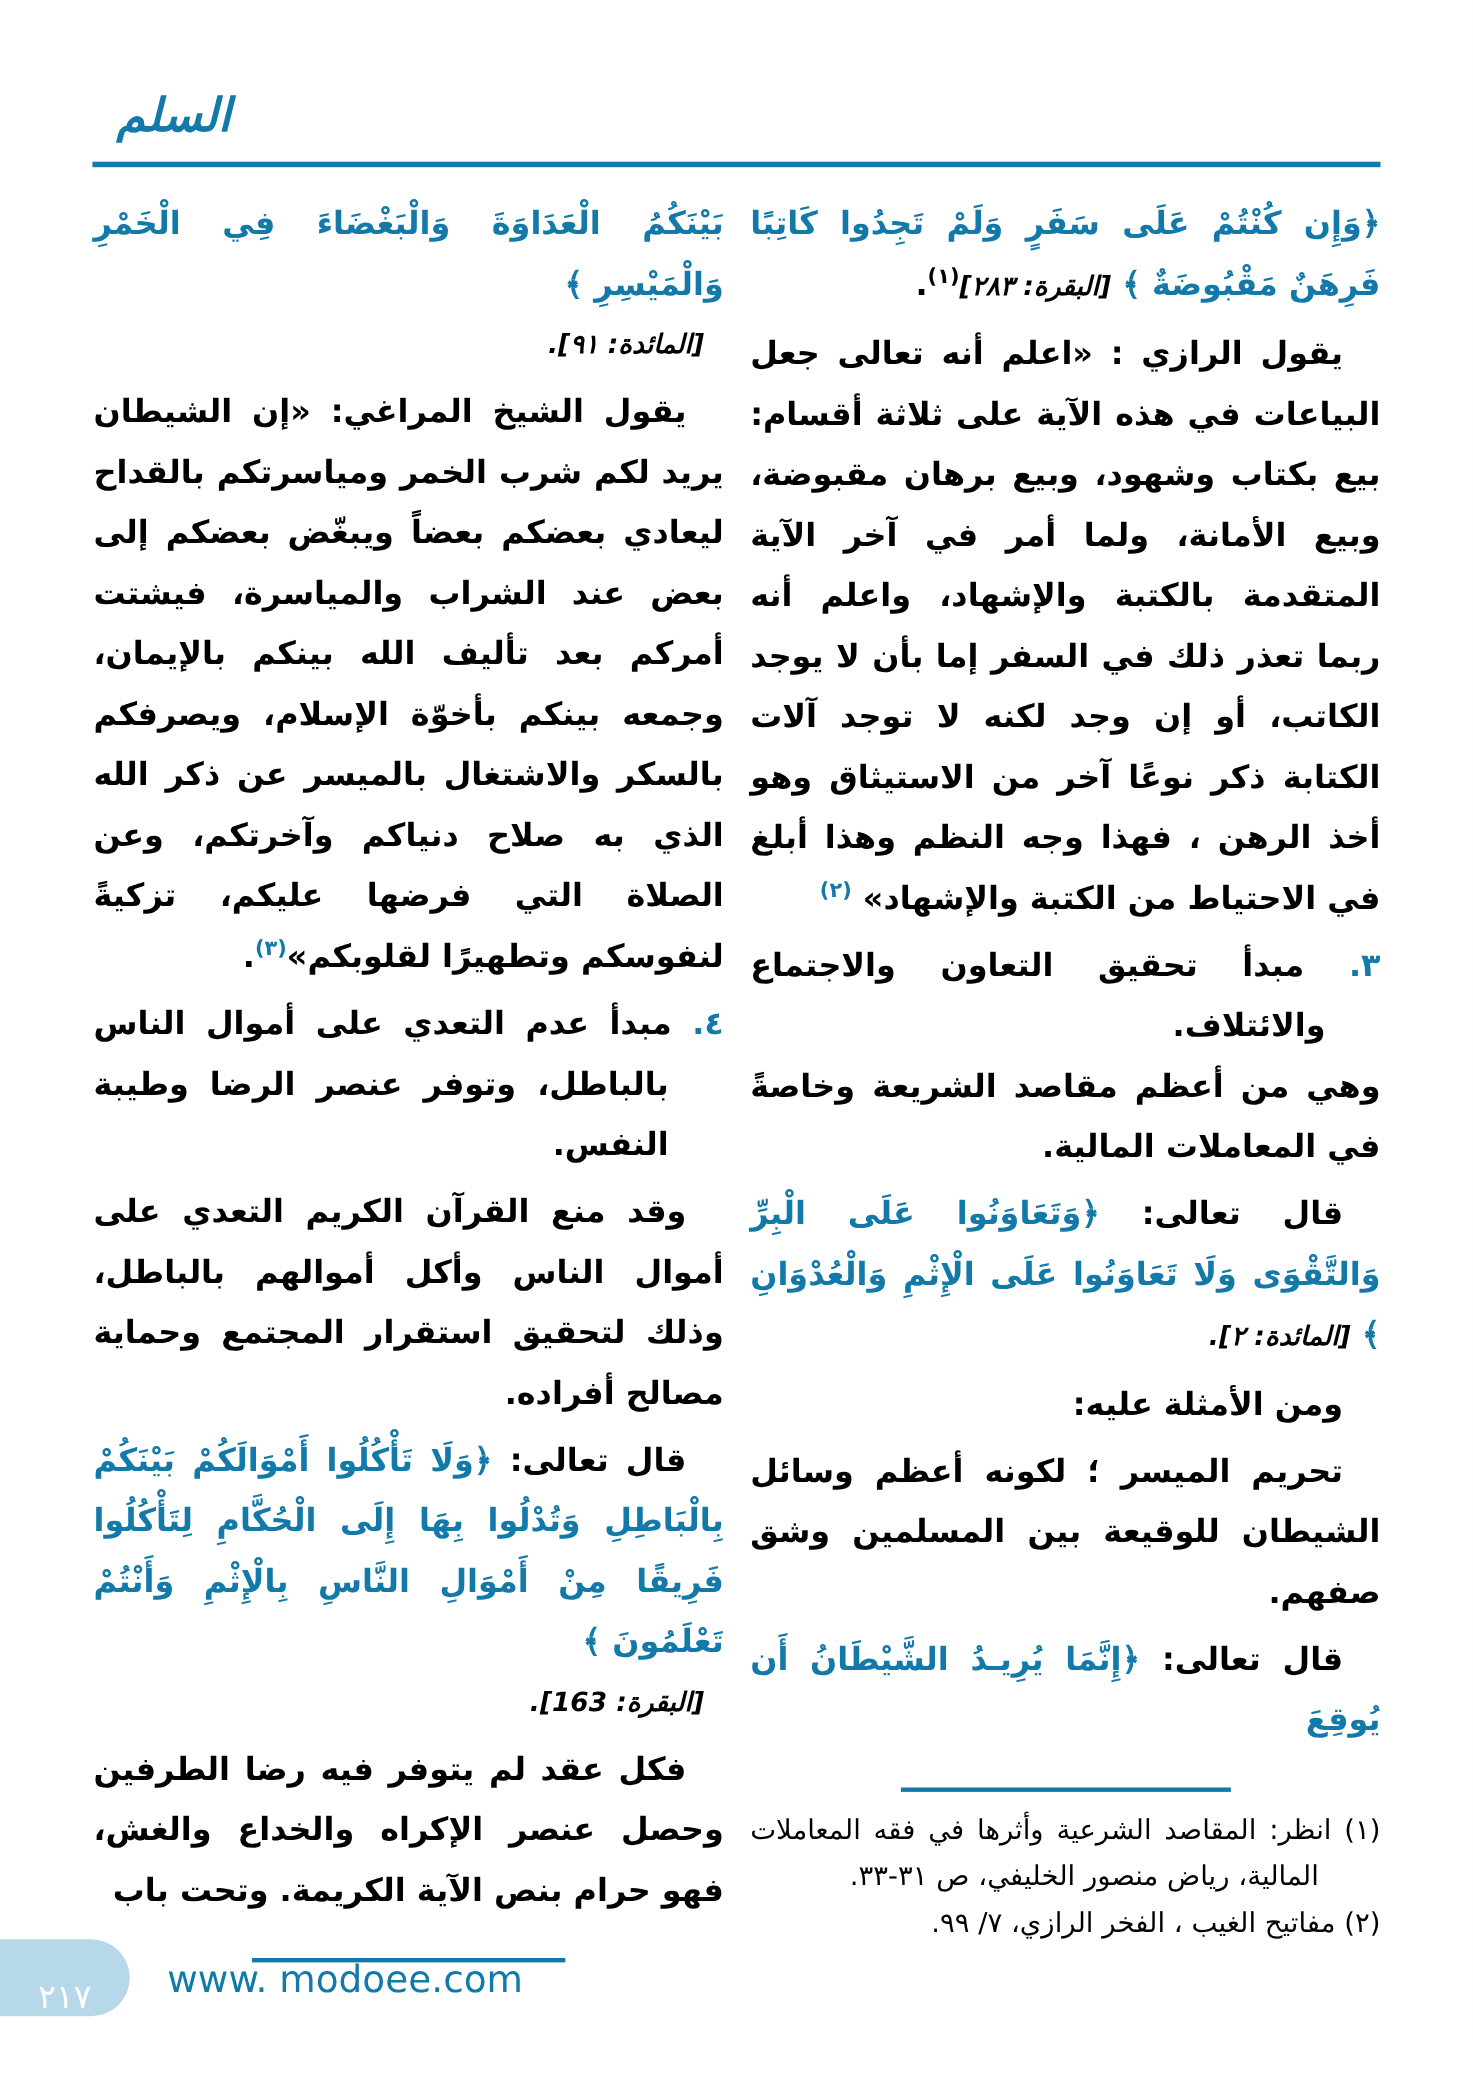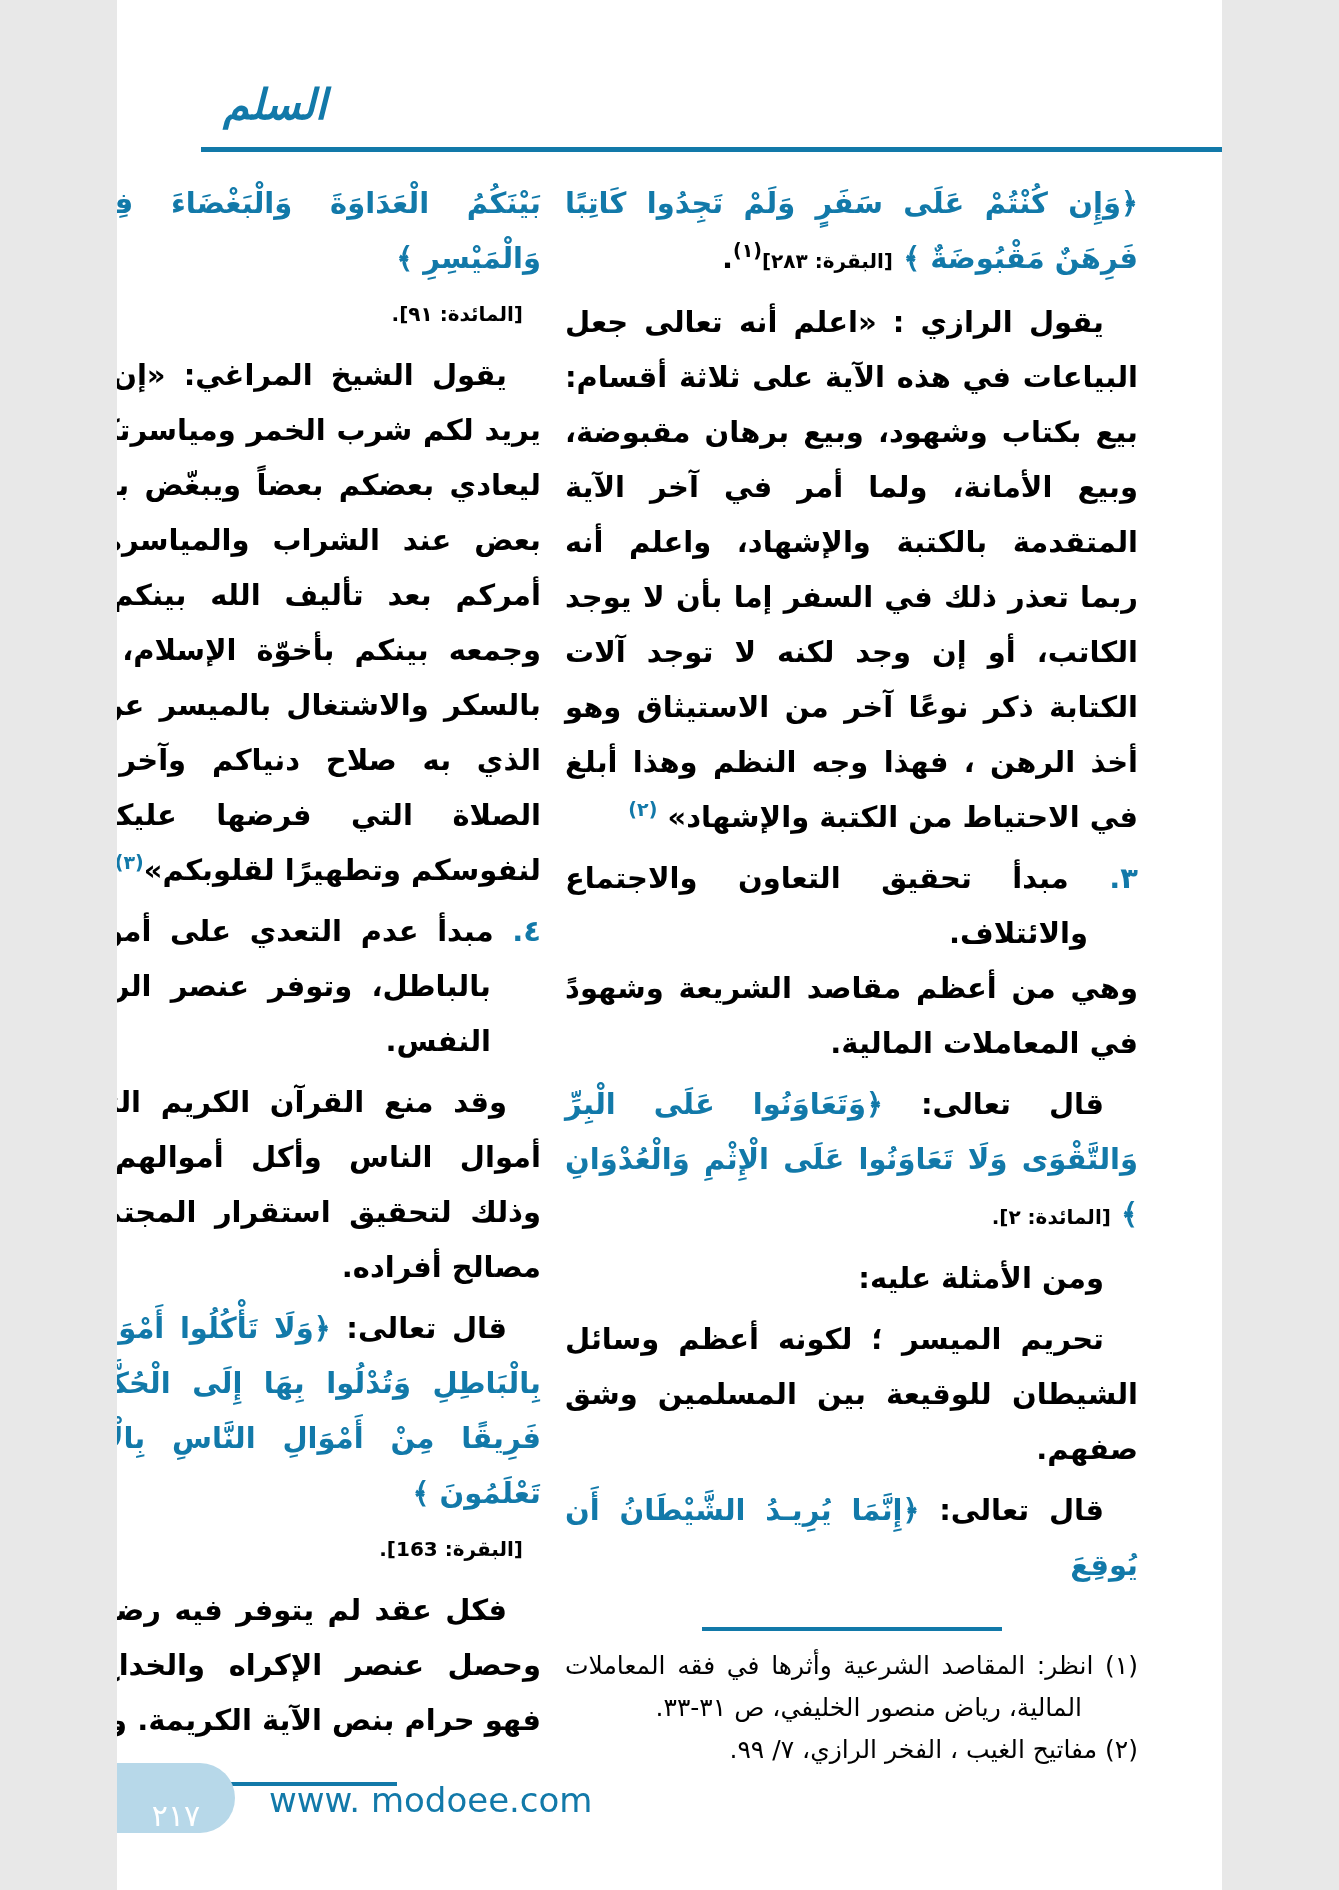--- a/index.html
+++ b/index.html
@@ -4,21 +4,21 @@
 <style>
   :root{
     --accent:#1279a9;
     --pill:#b7d8e9;
     --ink:#000000;
   }
   *{box-sizing:border-box;}
   html,body{margin:0;padding:0;background:#e8e8e8;}
   .page{
     position:relative;
-    width:1105px;height:1890px;
+    width:1339px;height:1890px;
     margin:0 auto;
     background:#ffffff;
     direction:rtl;
     font-family:"DejaVu Sans",sans-serif;
     color:var(--ink);
     overflow:hidden;
   }
   
   .header-title{
     position:absolute;top:84px;left:106px;
@@ -37,21 +37,21 @@
     display:flex;gap:24px;align-items:flex-start;
   }
   .col{
     width:573px;
     font-size:29px;line-height:55px;font-weight:bold;
     text-align:justify;
   }
   .col p{margin:0;}
   .indent{text-indent:34px;}
   .quran{color:var(--accent);}
-  .ref{font-size:20px;font-weight:bold;color:var(--ink);}
+  .ref{font-size:24px;font-weight:bold;color:var(--ink);font-style:italic;}
   .ref-line{text-align:right;text-indent:18px;font-size:24px;}
   .sup{font-size:19px;vertical-align:super;line-height:0;font-weight:bold;}
   .sup.blue{color:var(--accent);}
   .heading{
     padding-right:50px;text-indent:-50px;
     margin-top:6px !important;
   }
   .heading .num{color:var(--accent);}
   .mt{margin-top:6px !important;}
   
@@ -91,21 +91,21 @@
 
   <div class="columns">
 
     <div class="col">
       <p><span class="quran">﴿وَإِن كُنْتُمْ عَلَى سَفَرٍ وَلَمْ تَجِدُوا كَاتِبًا فَرِهَنٌ مَقْبُوضَةٌ ﴾</span> <span class="ref">[البقرة: ٢٨٣]</span><span class="sup">(١)</span><span>.</span></p>
 
       <p class="indent mt"><span>يقول الرازي : «اعلم أنه تعالى جعل البياعات في هذه الآية على ثلاثة أقسام: بيع بكتاب وشهود، وبيع برهان مقبوضة، وبيع الأمانة، ولما أمر في آخر الآية المتقدمة بالكتبة والإشهاد، واعلم أنه ربما تعذر ذلك في السفر إما بأن لا يوجد الكاتب، أو إن وجد لكنه لا توجد آلات الكتابة ذكر نوعًا آخر من الاستيثاق وهو أخذ الرهن ، فهذا وجه النظم وهذا أبلغ في الاحتياط من الكتبة والإشهاد»</span> <span class="sup blue">(٢)</span></p>
 
       <p class="heading"><span class="num">٣.</span> <span>مبدأ تحقيق التعاون والاجتماع والائتلاف.</span></p>
 
-      <p><span>وهي من أعظم مقاصد الشريعة وشهودً في المعاملات المالية.</span></p>
+      <p><span>وهي من أعظم مقاصد الشريعة وخاصةً في المعاملات المالية.</span></p>
 
       <p class="indent mt"><span>قال تعالى:</span> <span class="quran">﴿وَتَعَاوَنُوا عَلَى الْبِرِّ وَالتَّقْوَى وَلَا تَعَاوَنُوا عَلَى الْإِثْمِ وَالْعُدْوَانِ ﴾</span> <span class="ref">[المائدة: ٢].</span></p>
 
       <p class="indent mt"><span>ومن الأمثلة عليه:</span></p>
 
       <p class="indent mt"><span>تحريم الميسر ؛ لكونه أعظم وسائل الشيطان للوقيعة بين المسلمين وشق صفهم.</span></p>
 
       <p class="indent mt"><span>قال تعالى:</span> <span class="quran">﴿إِنَّمَا يُرِيـدُ الشَّيْطَانُ أَن يُوقِعَ</span></p>
 
       <div class="footnotes">

